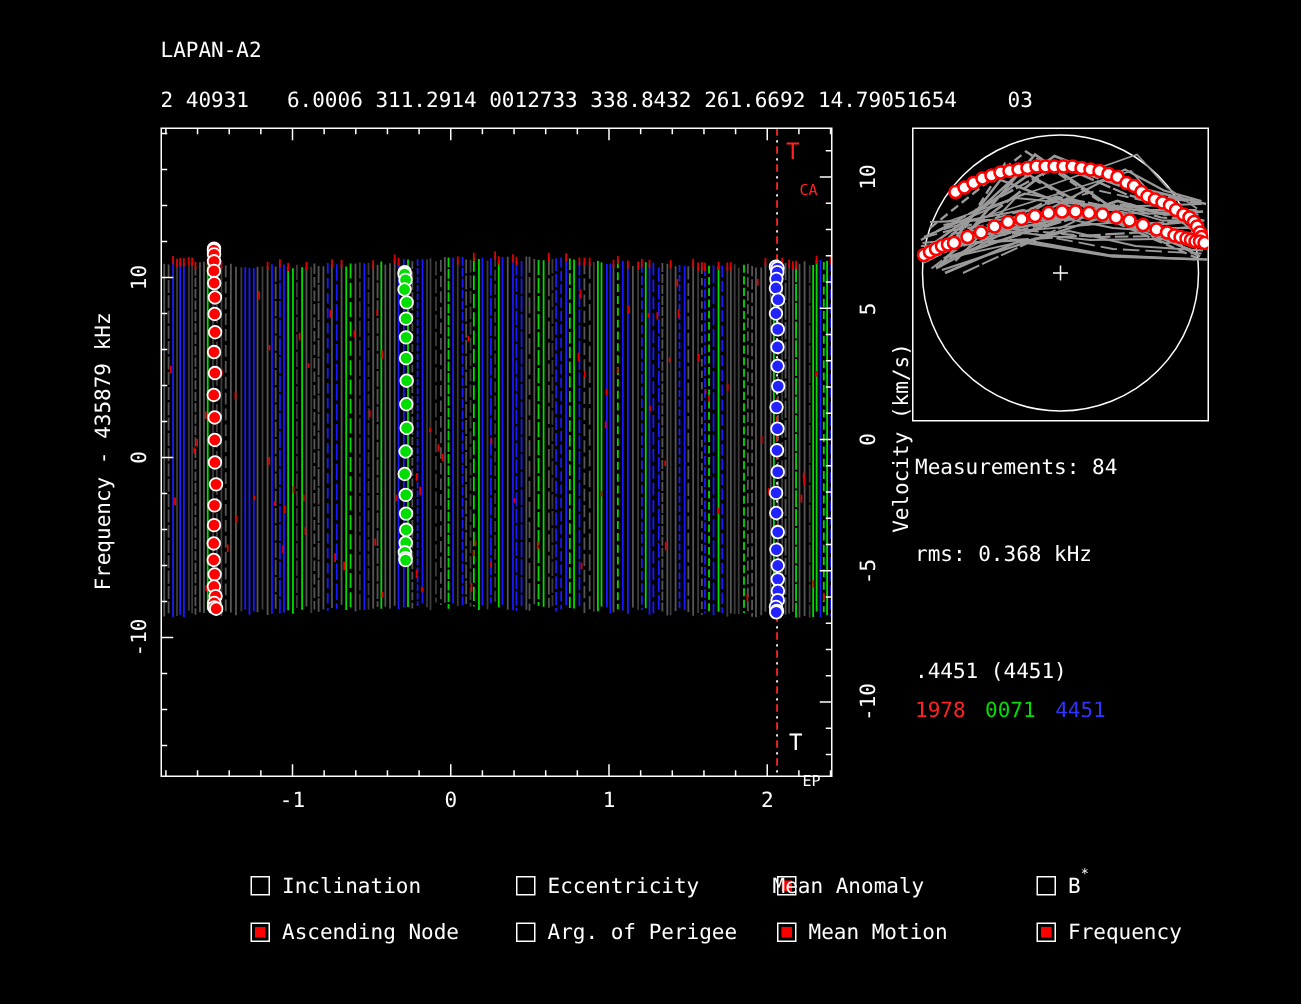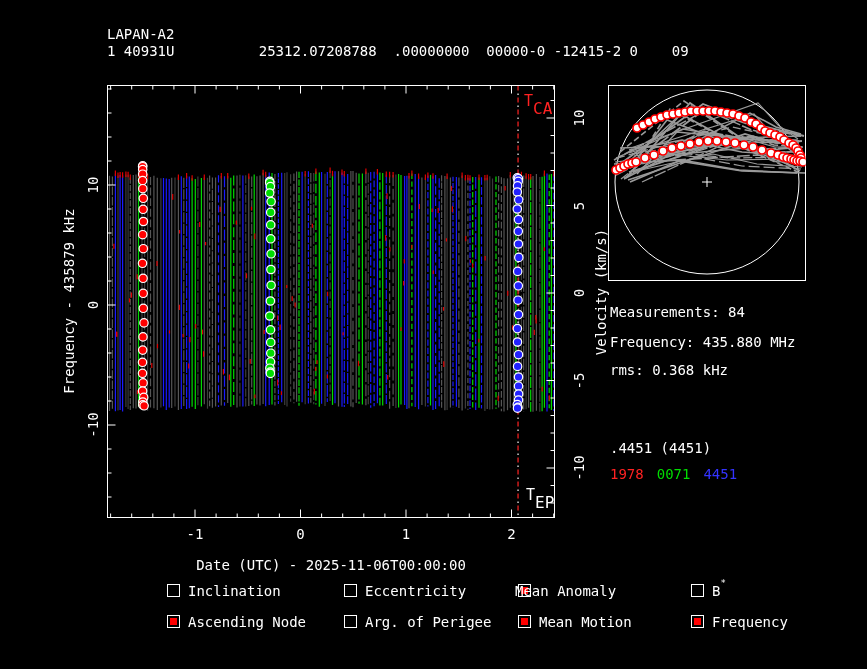--- a/index.html
+++ b/index.html
@@ -6,21 +6,21 @@
   html,body{background:#000;width:867px;height:669px;overflow:hidden}
   body{font-family:"DejaVu Sans Mono","Liberation Mono",monospace;color:#fff;position:relative;font-size:14px}
   #screen{position:absolute;left:0;top:0;width:867px;height:474px;background:#000}
   svg{position:absolute;left:0;top:0}
   .hdr{position:absolute;left:107px;white-space:pre;font-size:14px;line-height:15px}
   .rotlab{position:absolute;white-space:nowrap;transform:translate(-50%,-50%) rotate(-90deg);font-size:14px}
   .tick{position:absolute;transform:translate(-50%,-50%);font-size:14px;white-space:nowrap}
   .tick.rot{transform:translate(-50%,-50%) rotate(-90deg)}
   .stat{position:absolute;left:610px;white-space:pre;font-size:14px}
   .marker{position:absolute;font-size:15px;white-space:nowrap}
-  sub{font-size:16px;position:relative;top:4px;line-height:0}
+  sub{font-size:10px;position:relative;top:20px;line-height:0}
   sup{font-size:9px;position:relative;top:-4px;line-height:0}
   .cb{position:absolute;width:13px;height:13px;border:1px solid #fff;background:#000}
   .cbf{position:absolute;left:2px;top:2px;width:7px;height:7px}
   .cbl{position:absolute;font-size:14px;white-space:pre}
   #xlabel{position:absolute;left:107px;top:557px;width:448px;text-align:center;font-size:14px}
 </style>
 </head>
 <body>
 
 <div id="screen">
@@ -590,23 +590,22 @@
           <circle cx="797" cy="161" r="4" fill="#fff" stroke="#ff0000" stroke-width="1.7"></circle>
           <circle cx="800" cy="161" r="4" fill="#fff" stroke="#ff0000" stroke-width="1.7"></circle>
           <circle cx="803" cy="162" r="4" fill="#fff" stroke="#ff0000" stroke-width="1.7"></circle>
         </g>
         <line x1="702" y1="182" x2="712" y2="182" stroke="#fff" stroke-width="1"></line>
         <line x1="707" y1="177" x2="707" y2="187" stroke="#fff" stroke-width="1"></line>
       </g>
     </svg>
 
   <div class="hdr" style="top:27px">LAPAN-A2</div>
-  <div class="hdr" style="top:44px">1 40931U          25312.07208788  .00000000  00000-0 -12415-2 0    09</div>
-
-  <div id="xlabel">Date (UTC) - 2025-11-06T00:00:00</div>
+  <div class="hdr" style="top:60px">2 40931   6.0006 311.2914 0012733 338.8432 261.6692 14.79051654    03</div>
+
   <div class="rotlab" style="left:69px;top:301px">Frequency - 435879 kHz</div>
   <div class="rotlab" style="left:601px;top:292px">Velocity (km/s)</div>
   <div id="tick-labels">
       <div class="tick" style="left: 195px; top: 534px;">-1</div>
       <div class="tick" style="left: 300.5px; top: 534px;">0</div>
       <div class="tick" style="left: 406px; top: 534px;">1</div>
       <div class="tick" style="left: 511.5px; top: 534px;">2</div>
       <div class="tick rot" style="left: 93px; top: 185px;">10</div>
       <div class="tick rot" style="left: 93px; top: 305px;">0</div>
       <div class="tick rot" style="left: 93px; top: 425px;">-10</div>
@@ -614,21 +613,20 @@
       <div class="tick rot" style="left: 579px; top: 205.5px;">5</div>
       <div class="tick rot" style="left: 579px; top: 293px;">0</div>
       <div class="tick rot" style="left: 579px; top: 380.5px;">-5</div>
       <div class="tick rot" style="left: 579px; top: 468px;">-10</div>
     </div>
 
   <div class="marker" style="left: 524px; top: 92px; color: rgb(255, 34, 34);"><span>T</span><sub>CA</sub></div>
   <div class="marker" style="left:526px;top:486px"><span>T</span><sub>EP</sub></div>
 
   <div class="stat" style="top:304px">Measurements: 84</div>
-  <div class="stat" style="top:334px">Frequency: 435.880 MHz</div>
   <div class="stat" style="top:362px">rms: 0.368 kHz</div>
   <div class="stat" style="top:440px">.4451 (4451)</div>
   <div class="stat" style="top:466px" id="residuals"><span style="color: rgb(255, 34, 34);">1978</span><span style="color: rgb(0, 221, 0); margin-left: 13px; text-align: right;">0071</span><span style="color: rgb(51, 51, 255); margin-left: 13px;">4451</span></div>
 
   <div id="controls">
       <div class="cb" style="left: 167px; top: 584px;"></div>
       <div class="cbl" style="left: 188px; top: 583px;">Inclination</div>
       <div class="cb" style="left: 344px; top: 584px;"></div>
       <div class="cbl" style="left: 365px; top: 583px;">Eccentricity</div>
       <div class="cb" style="left: 518px; top: 584px;">

